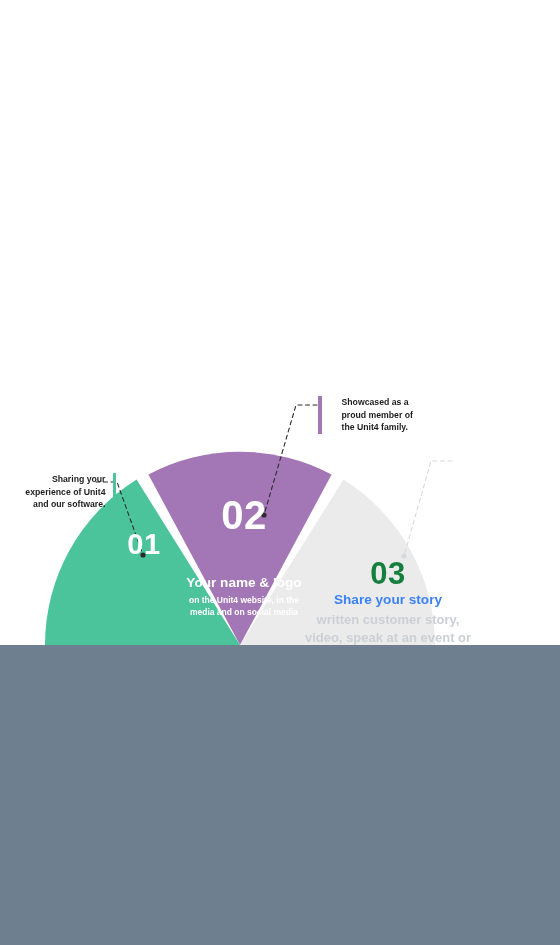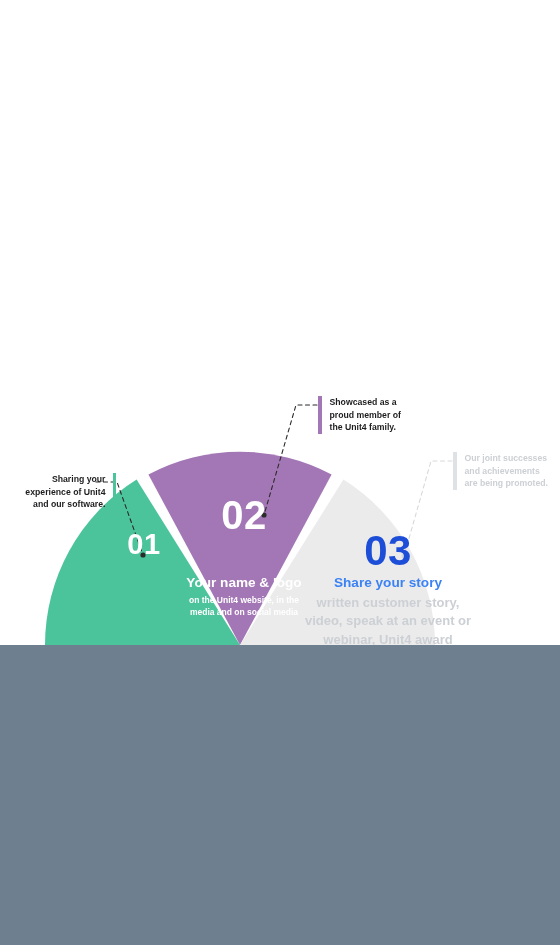--- a/index.html
+++ b/index.html
@@ -91,21 +91,21 @@
   #seg2-text .seg-title { font-size: 13.6px; margin-top: 40px; }
   #seg2-text .seg-desc { font-size: 8.5px; }
 
   
   #seg3-text {
     left: 300px;
     top: 530px;
     width: 176px;
     color: #c9cdd1;
   }
-  #seg3-text .seg-num { font-size: 42px; color:#1d4ed8; }
+  #seg3-text .seg-num { font-size: 31px; color:#15803d;margin-top:28px; }
   #seg3-text .seg-title { font-size: 13.6px; color:#3b82f6; }
   #seg3-text .seg-desc { font-size: 13px; color:#ccd0d4; }
 
   
   .callout {
     position: absolute;
     display: flex;
     align-items: stretch;
     pointer-events: none;
   }
@@ -137,21 +137,21 @@
 
   
   #callout-2 {
     left: 318px;
     top: 396px;
     width: 130px;
   }
   #callout-2 .rule { background: #a377b5; }
   #callout-2 .txt {
     text-align: left;
-    padding-left: 8px;
+    padding-left: 20px;
   }
 
   
   #callout-3 {
     left: 453px;
     top: 452px;
     width: 110px;
   }
   #callout-3 .rule { background: #dfe2e5; }
   #callout-3 .txt {
@@ -218,20 +218,17 @@
 
   <div class="callout" id="callout-2">
     <div class="rule"></div>
     <div class="txt">Showcased as a
 proud member of
 the Unit4 family.</div>
   </div>
 
   <div class="callout" id="callout-3">
     <div class="rule"></div>
-    <div class="txt">Our joint successes
-and achievements
-are being promoted.</div>
   </div>
 
   <div class="footer-bar"></div>
 
 </div>
 
 </body></html>

